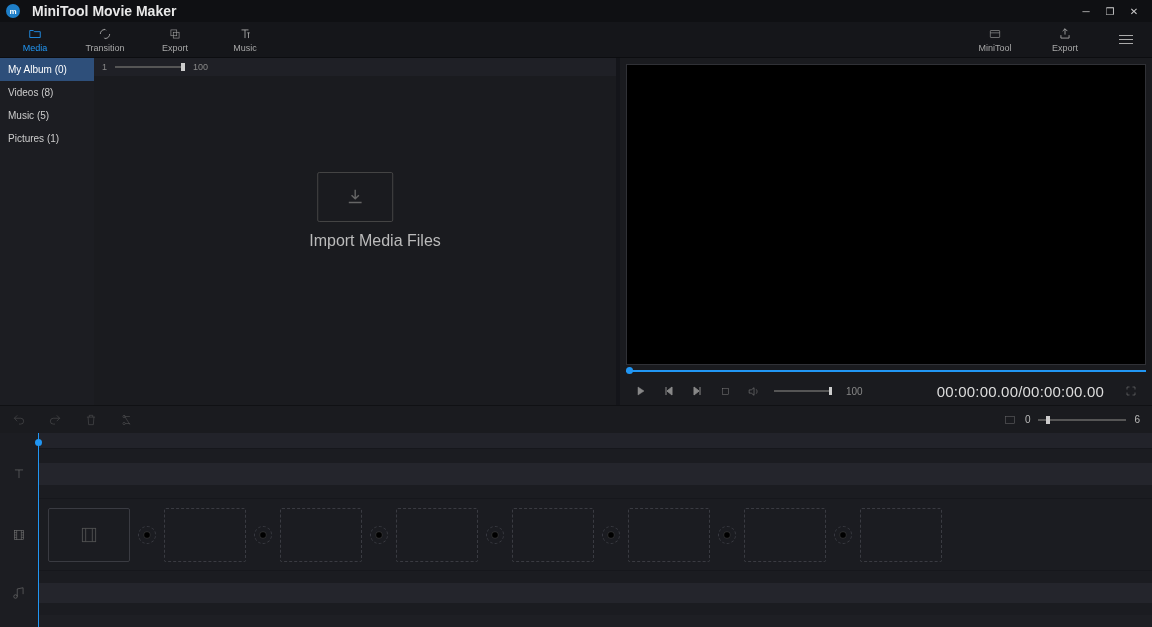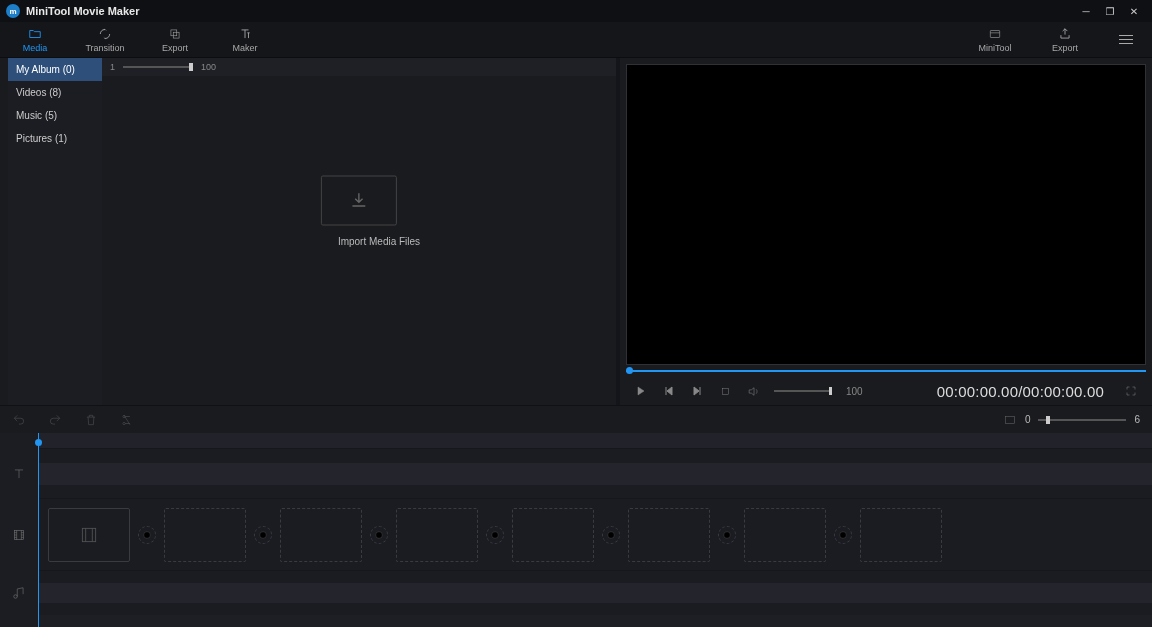--- a/index.html
+++ b/index.html
@@ -1,49 +1,49 @@
 <!DOCTYPE html>
 <html><head>
 <meta charset="utf-8">
 <style>
 * { margin: 0; padding: 0; box-sizing: border-box; font-family: "Segoe UI", Arial, sans-serif; }
 html, body { width: 1152px; height: 627px; background: #1a1b1f; color: #b8b8b8; overflow: hidden; }
 
 
 .titlebar { height: 22px; background: #0f1013; display: flex; align-items: center; padding: 0 6px; }
 .titlebar .logo { width: 14px; height: 14px; border-radius: 50%; background: #1e7fc9; display: flex; align-items: center; justify-content: center; font-size: 8px; color: #fff; font-weight: bold; margin-right: 6px; }
-.titlebar .title { font-size: 11px; color: #e8e8e8; font-weight: 600; flex: 1; }
+.titlebar .title { font-size: 14px; color: #e8e8e8; font-weight: 600; flex: 1; margin-left: 6px; }
 .titlebar .win-btn { width: 24px; text-align: center; font-size: 10px; color: #ccc; cursor: pointer; }
 
 
 .toolbar { height: 36px; background: #15161a; display: flex; align-items: center; padding: 0 10px 0 0; border-bottom: 1px solid #0c0d10; }
 .toolbar .tool { display: flex; flex-direction: column; align-items: center; justify-content: center; width: 70px; height: 36px; font-size: 9px; color: #a8a8a8; cursor: pointer; }
 .toolbar .tool.active { color: #2196f3; align-items: center; }
 .toolbar .tool svg, .toolbar .tool .ticon { width: 14px; height: 14px; margin-bottom: 2px; }
 .toolbar .spacer { flex: 1; }
 .toolbar .hamburger { width: 32px; display: flex; flex-direction: column; align-items: center; gap: 3px; cursor: pointer; margin-left: 10px; }
 .toolbar .hamburger span { width: 14px; height: 1px; background: #aaa; }
 
 
-.main { display: flex; height: 347px; padding-left: 8px; }
+.main { display: flex; height: 347px; }
 
 
 .sidebar { width: 94px; background: #1c1d22; }
 .sidebar .item { padding: 6px 8px; font-size: 10px; color: #ccc; cursor: pointer; }
 .sidebar .item.active { background: #2e4f7a; color: #fff; }
 
 
 .media-panel { flex: 1; background: #1a1b1f; position: relative; border-right: 4px solid #14151a; }
 .zoom-bar { height: 18px; display: flex; align-items: center; padding: 0 8px; font-size: 9px; color: #888; gap: 8px; background: #1f2026; }
 .zoom-bar .track { width: 70px; height: 2px; background: #555; position: relative; }
 .zoom-bar .track .thumb { position: absolute; right: 0; top: -3px; width: 4px; height: 8px; background: #ccc; }
 .import-box { position: absolute; left: 50%; top: 44%; transform: translate(-50%, -50%); text-align: center; }
 .import-frame { width: 76px; height: 50px; border: 1px solid #444; border-radius: 2px; display: flex; align-items: center; justify-content: center; margin: 0 auto 10px; cursor: pointer; }
 .import-frame svg { stroke: #666; fill: none; }
-.import-box .lbl { font-size: 10px; color: #bbb; margin-left: 40px; }
+.import-box .lbl { font-size: 16px; color: #bbb; margin-left: 40px; }
 
 
 .preview { width: 532px; background: #1a1b1f; padding: 6px 6px 0 6px; display: flex; flex-direction: column; }
 .preview .video { flex: 1; background: #000; border: 1px solid #303136; }
 .preview .progress { height: 8px; position: relative; margin: 2px 0; }
 .preview .progress .bar { height: 2px; background: #2196f3; margin-top: 3px; }
 .preview .progress .dot { width: 7px; height: 7px; border-radius: 50%; background: #2196f3; position: absolute; left: 0; top: 0; }
 
 .controls { height: 28px; display: flex; align-items: center; gap: 14px; padding: 0 8px; font-size: 10px; color: #888; }
 .controls .cbtn { width: 14px; height: 14px; cursor: pointer; display:flex; align-items:center; justify-content:center; }
@@ -115,21 +115,21 @@
     <svg class="ticon" viewBox="0 0 24 24">
         <rect x="5" y="5" width="10" height="10" fill="none" stroke="currentColor"></rect>
         <rect x="9" y="9" width="10" height="10" fill="none" stroke="currentColor"></rect>
       </svg>
     <span>Export</span>
   </div>
   <div class="tool">
     <svg class="ticon" viewBox="0 0 24 24">
         <path d="M6 5h12M12 5v14M16 10h4M18 10v9" stroke="currentColor" fill="none" stroke-width="1.5"></path>
       </svg>
-    <span>Maker</span>
+    <span>Music</span>
   </div>
   <div class="spacer"></div>
   <div class="tool">
     <svg class="ticon" viewBox="0 0 24 24">
         <rect x="4" y="6" width="16" height="12" rx="1" fill="none" stroke="currentColor"></rect>
         <path d="M4 10h16" stroke="currentColor"></path>
       </svg>
     <span>MiniTool</span>
   </div>
   <div class="tool">

